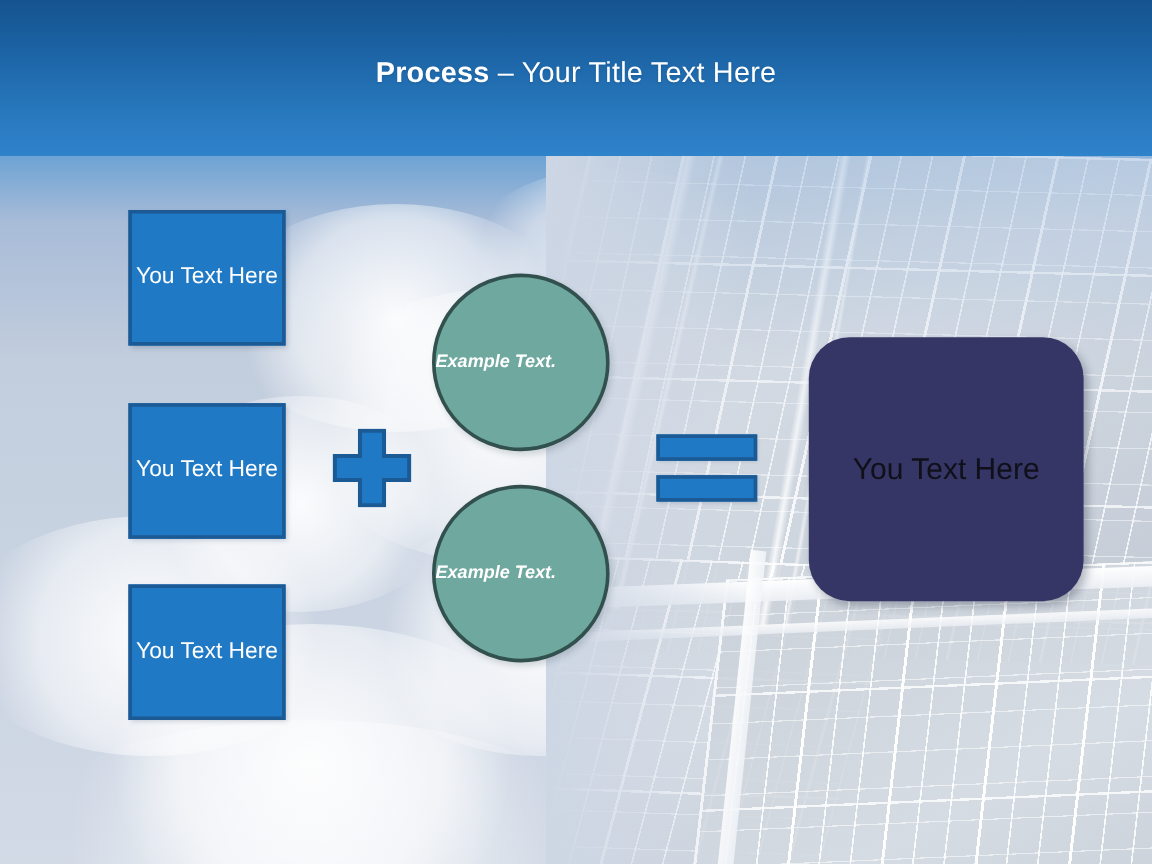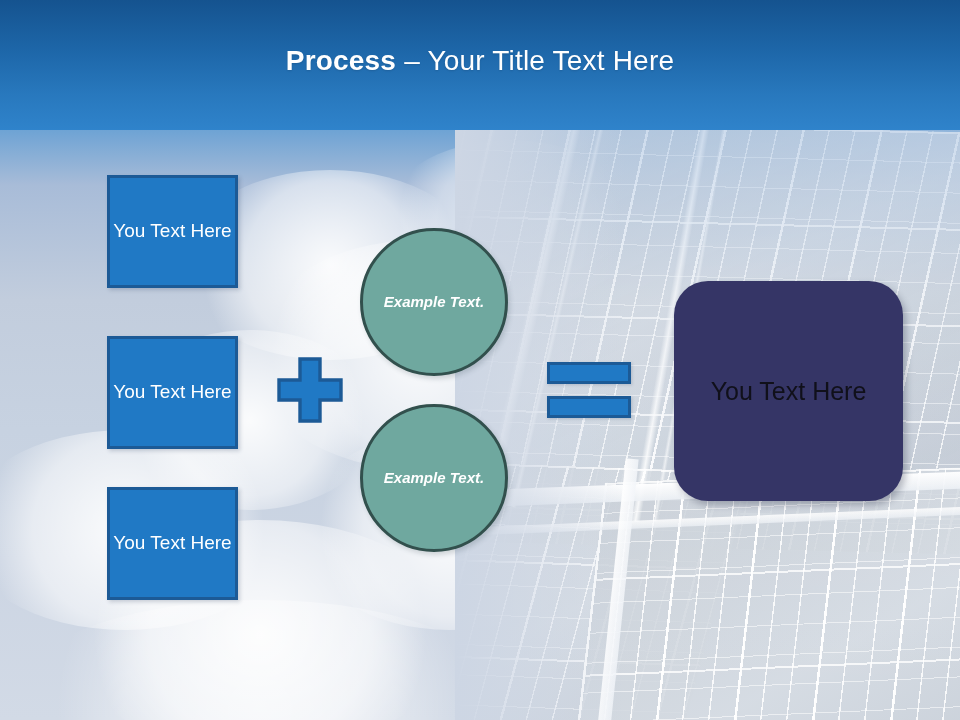--- a/index.html
+++ b/index.html
@@ -116,21 +116,21 @@
   }
 
   
   .header {
     position:absolute; left:0; top:0; width:960px; height:130px;
     background:linear-gradient(to bottom, #15538f 0%, #1d66a8 38%, #2878bd 72%, #2f83cb 100%);
     display:flex; align-items:center; justify-content:center;
   }
   .header-title {
     color:#ffffff;
-    font-size:28px;
+    font-size:24px;
     line-height:1;
     letter-spacing:0.2px;
     white-space:nowrap;
     padding-bottom:8px;
     text-shadow:0 1px 2px rgba(0,0,0,0.12);
   }
   .header-title .strong { font-weight:bold; }
   .header-title .light  { font-weight:normal; }
 
   
@@ -152,21 +152,21 @@
   .plus-wrap { position:absolute; left:277px; top:357px; width:66px; height:66px; }
   .plus-wrap svg { display:block; }
 
   
   .circle {
     position:absolute;
     width:148px; height:148px;
     border-radius:50%;
     background:#6fa89f;
     border:3px solid #32504d;
-    display:flex; align-items:center; justify-content:center;
+    display:flex; align-items:center; justify-content:flex-start;
     color:#ffffff; font-size:15px; font-weight:bold; font-style:italic;
     line-height:1.5; text-align:center;
     box-shadow:2px 3px 5px rgba(50,70,80,0.2);
   }
   #circle-0 { left:360px; top:228px; }
   #circle-1 { left:360px; top:404px; }
 
   
   .equals-wrap { position:absolute; left:547px; top:362px; width:84px; height:56px; }
   .eqbar {

